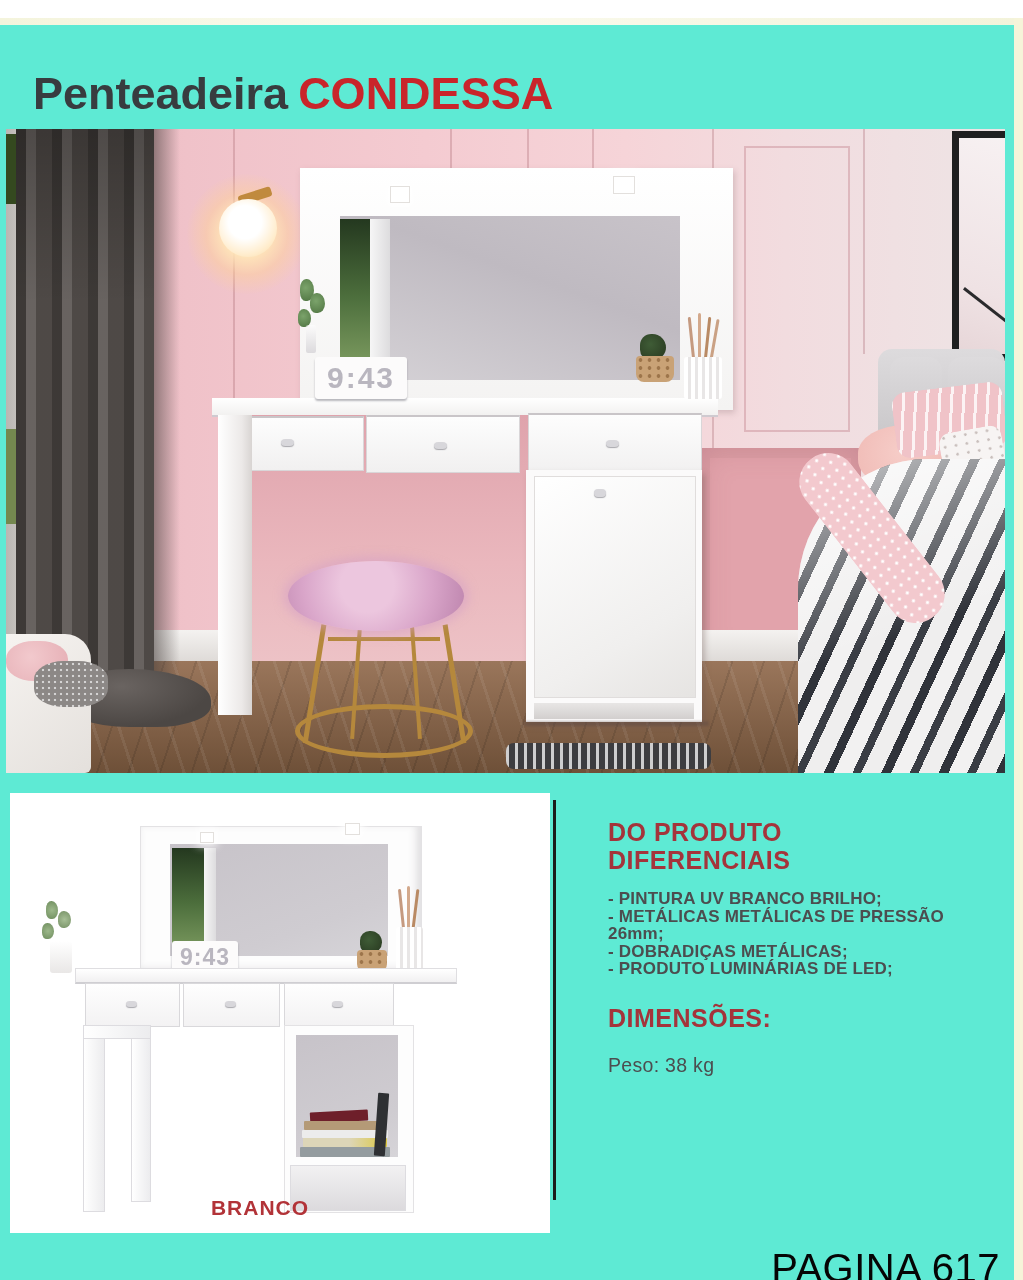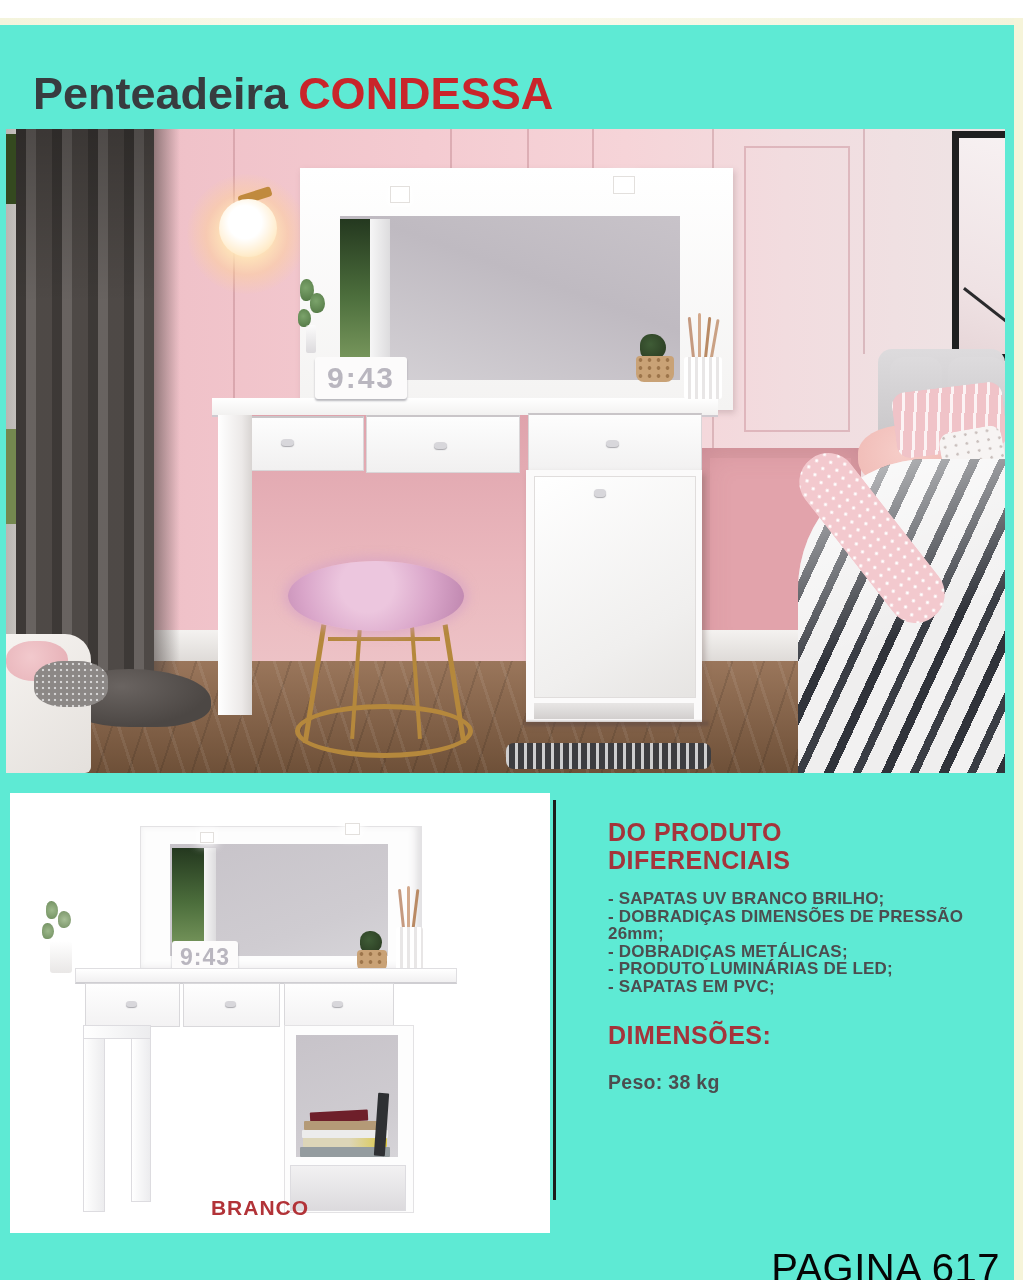--- a/index.html
+++ b/index.html
@@ -82,21 +82,21 @@
   #branco{left:120px;top:1178px;width:280px;text-align:center;font-size:21px;font-weight:bold;
           letter-spacing:1px;color:#b23338;}
   #divider{left:553px;top:782px;width:3px;height:400px;background:#1b1b1b;}
   #detailcol{left:608px;top:800px;width:396px;}
   .red-h{font-size:25px;font-weight:bold;color:#a4343b;line-height:28px;letter-spacing:0.5px;}
   #items{margin-top:16px;width:372px;font-size:17px;line-height:17.5px;font-weight:600;
          color:#4c4d4f;letter-spacing:0.2px;}
   #items div{margin:0;}
   #dim-h{margin-top:26px;}
   #dims{margin-top:9px;font-size:19.5px;line-height:21.5px;color:#4c4d4f;font-weight:600;letter-spacing:0.3px;}
-  #peso{margin-top:22px;font-size:19.5px;color:#4c4d4f;font-weight:700;letter-spacing:0.3px;}
+  #peso{margin-top:22px;font-size:19.5px;color:#4c4d4f;font-weight:400;letter-spacing:0.3px;}
   #pagina{left:0px;top:1228px;width:1000px;text-align:right;font-size:40px;color:#050505;letter-spacing:0.5px;}
 </style>
 </head>
 <body>
 
 <div id="page">
   <div class="abs edge-top"></div>
   <div class="abs edge-right"></div>
 
   <div class="abs" id="title">
@@ -254,24 +254,23 @@
   </div>
 
   <div class="abs" id="branco">BRANCO</div>
 
   <div class="abs" id="divider"></div>
 
   <div class="abs" id="detailcol">
     <div class="red-h">DO PRODUTO</div>
     <div class="red-h">DIFERENCIAIS</div>
     <div id="items">
-      <div>- SAPATAS UV BRANCO BRILHO;</div>
-      <div>- DOBRADIÇAS DIMENSÕES DE PRESSÃO 26mm;</div>
+      <div>- PINTURA UV BRANCO BRILHO;</div>
+      <div>- METÁLICAS METÁLICAS DE PRESSÃO 26mm;</div>
       <div>- DOBRADIÇAS METÁLICAS;</div>
       <div>- PRODUTO LUMINÁRIAS DE LED;</div>
-      <div>- SAPATAS EM PVC;</div>
     </div>
     <div class="red-h" id="dim-h">DIMENSÕES:</div>
     <div id="peso">Peso: 38 kg</div>
   </div>
 
   <div class="abs" id="pagina">PAGINA 617</div>
 </div>
 
 </body></html>

